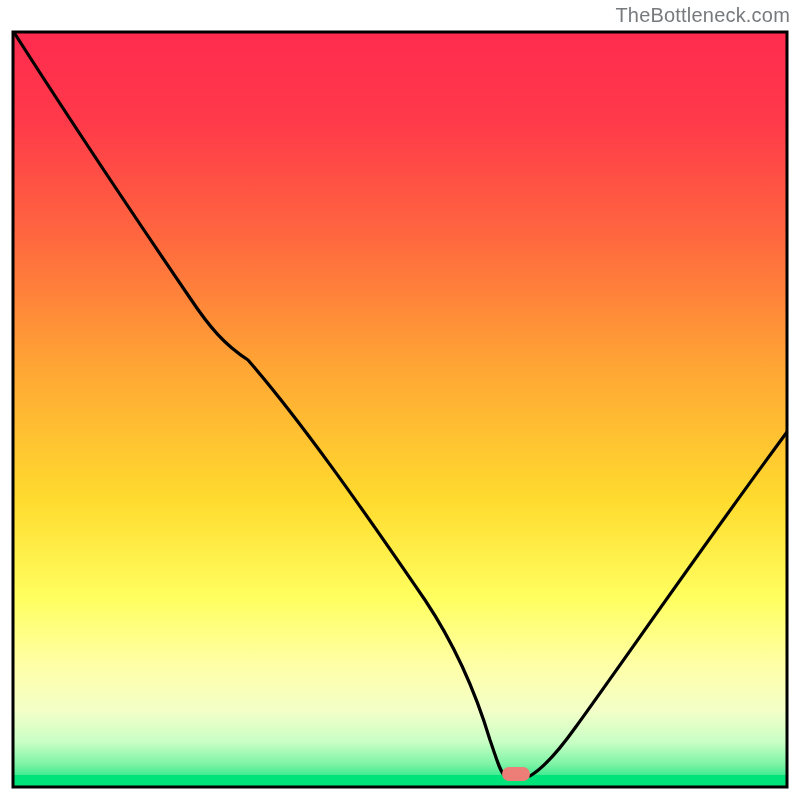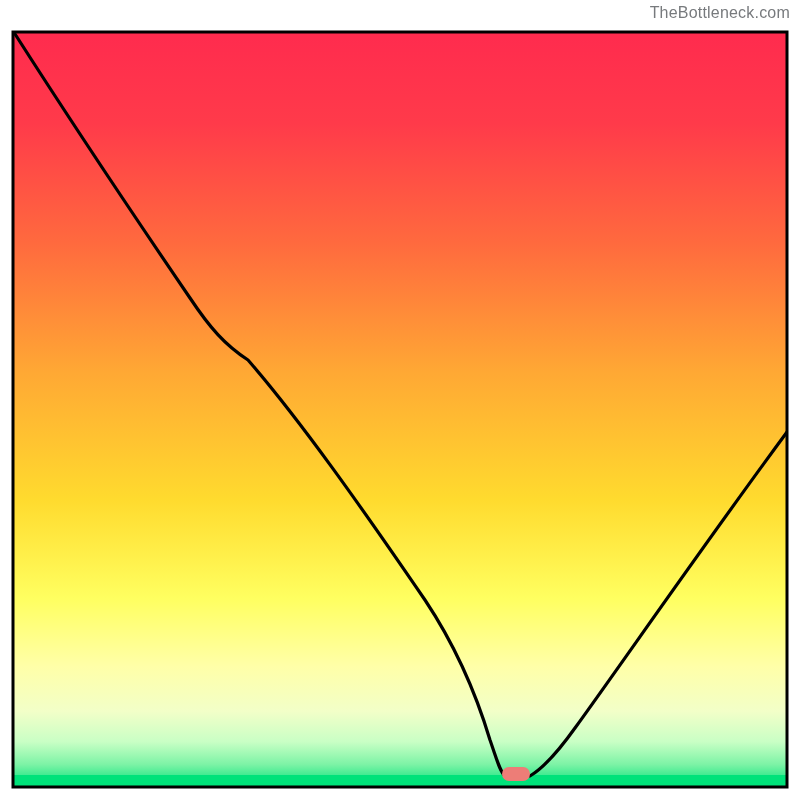--- a/index.html
+++ b/index.html
@@ -18,21 +18,21 @@
   svg {
     position: absolute;
     top: 0;
     left: 0;
   }
   .watermark {
     position: absolute;
     top: 4px;
     right: 10px;
     color: #777a7d;
-    font-size: 16px;
+    font-size: 20px;
     font-weight: 500;
     letter-spacing: 0.2px;
     user-select: none;
   }
   .marker {
     position: absolute;
     width: 28px;
     height: 14px;
     background: #ed7d77;
     border-radius: 8px;

